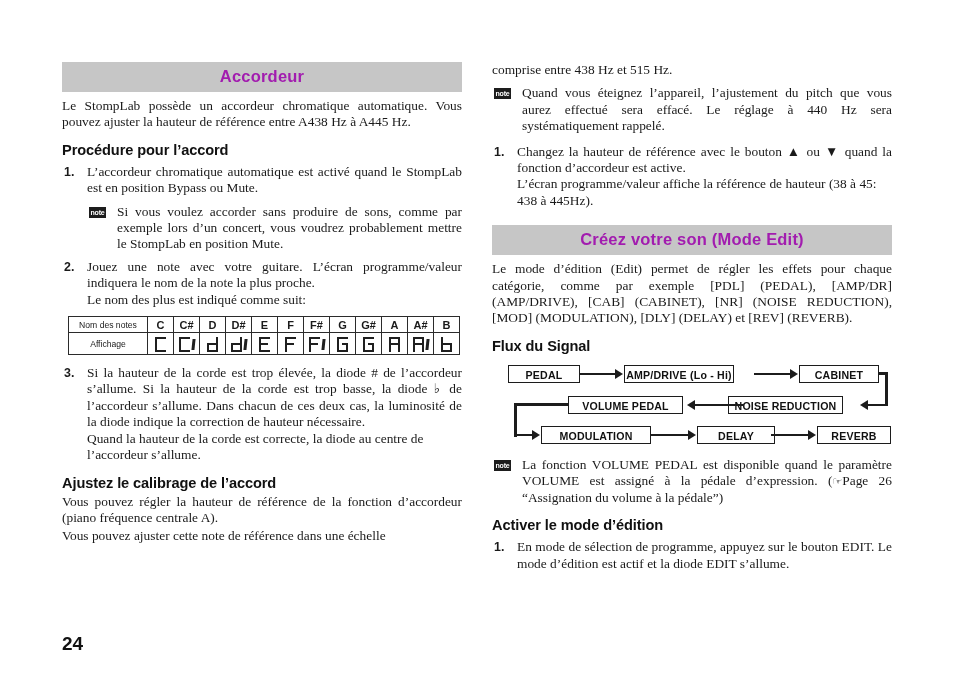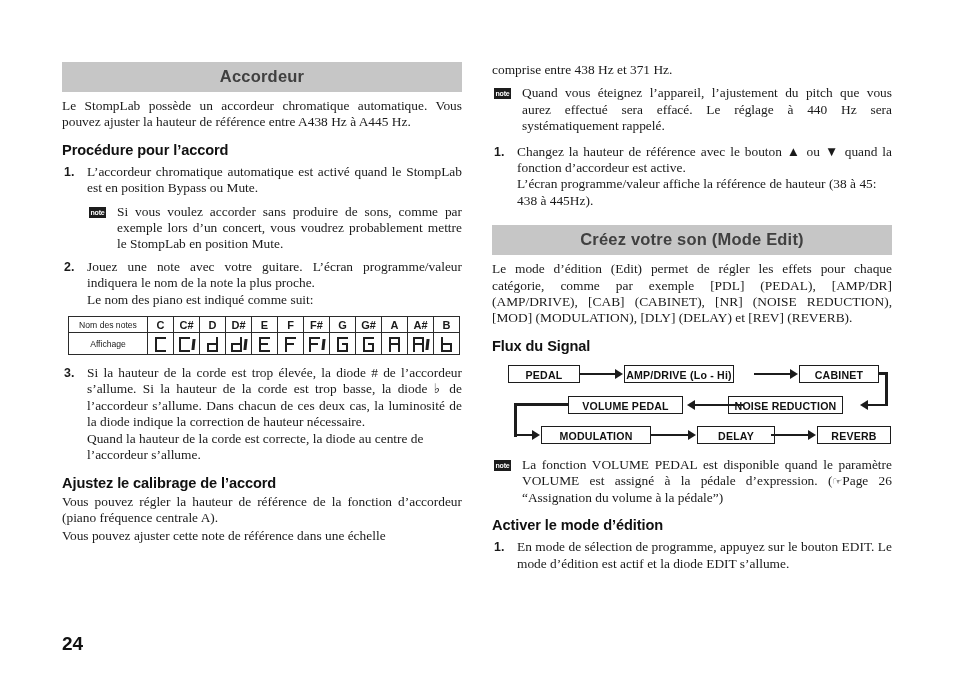--- a/index.html
+++ b/index.html
@@ -27,21 +27,21 @@
   .col-left  { left: 62px; }
   .col-right { left: 492px; }
 
   
   .banner {
     background: #c6c6c6;
     text-align: center;
     font-family: "Liberation Sans", sans-serif;
     font-weight: bold;
     font-size: 16.5px;
-    color: #404040;
+    color: #a21caf;
     padding: 5px 0 6px 0;
     letter-spacing: 0.2px;
     margin-bottom: 6px;
   }
 
   
   p.body {
     margin: 0 0 2px 0;
     font-size: 13.4px;
     line-height: 16.4px;
@@ -224,21 +224,21 @@
     </div>
 
     <div class="note-block indent">
       <span class="note-badge">note</span>
       <span>Si vous voulez accorder sans produire de sons, comme par exemple lors d’un concert, vous voudrez probablement mettre le StompLab en position Mute.</span>
     </div>
 
     <div class="num-item">
       <span class="num">2.</span>
       <span>Jouez une note avec votre guitare. L’écran programme/valeur indiquera le nom de la note la plus proche.</span>
-      <span class="line2">Le nom des piano est indiqué comme suit:</span>
+      <span class="line2">Le nom des plus est indiqué comme suit:</span>
     </div>
 
     <table class="note-table">
       <tbody>
           <tr>
         <td class="rowhdr">Nom des notes</td>
         <td class="hdr">C</td>
         <td class="hdr">C#</td>
         <td class="hdr">D</td>
         <td class="hdr">D#</td>
@@ -276,21 +276,21 @@
     </div>
 
     <h3 class="sub">Ajustez le calibrage de l’accord</h3>
 
     <p class="body">Vous pouvez régler la hauteur de référence de la fonction d’accordeur (piano fréquence centrale A).</p>
     <p class="body">Vous pouvez ajuster cette note de référence dans une échelle</p>
   </div>
 
   <div class="col col-right">
 
-    <p class="body last">comprise entre 438 Hz et 371 Hz.</p>
+    <p class="body last">comprise entre 438 Hz et 515 Hz.</p>
 
     <div class="note-block">
       <span class="note-badge">note</span>
       <span>Quand vous éteignez l’appareil, l’ajustement du pitch que vous aurez effectué sera effacé. Le réglage à 440 Hz sera systématiquement rappelé.</span>
     </div>
 
     <div class="num-item" style="margin-top:9px">
       <span class="num">1.</span>
       <span>Changez la hauteur de référence avec le bouton ▲ ou ▼  quand la fonction d’accordeur est active.</span>
       <span class="line2">L’écran programme/valeur affiche la référence de hauteur (38 à 45: 438 à 445Hz).</span>

